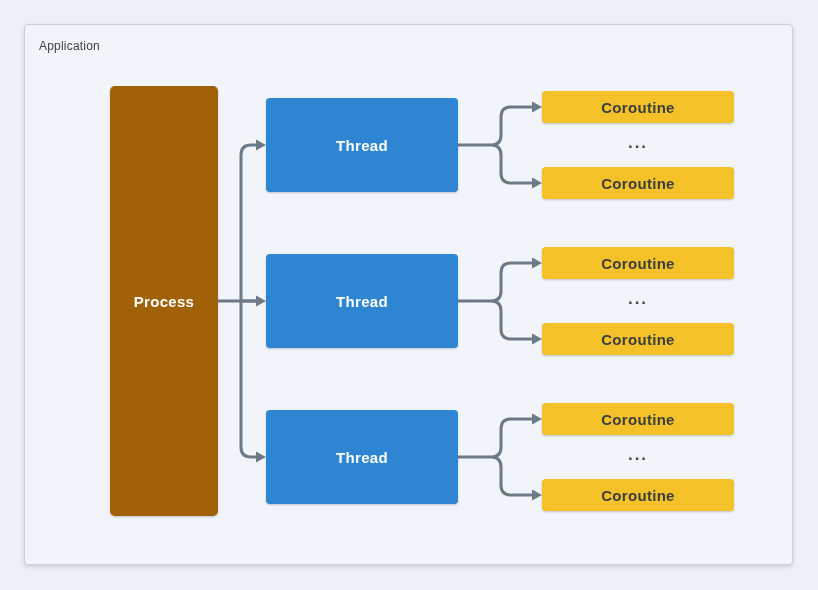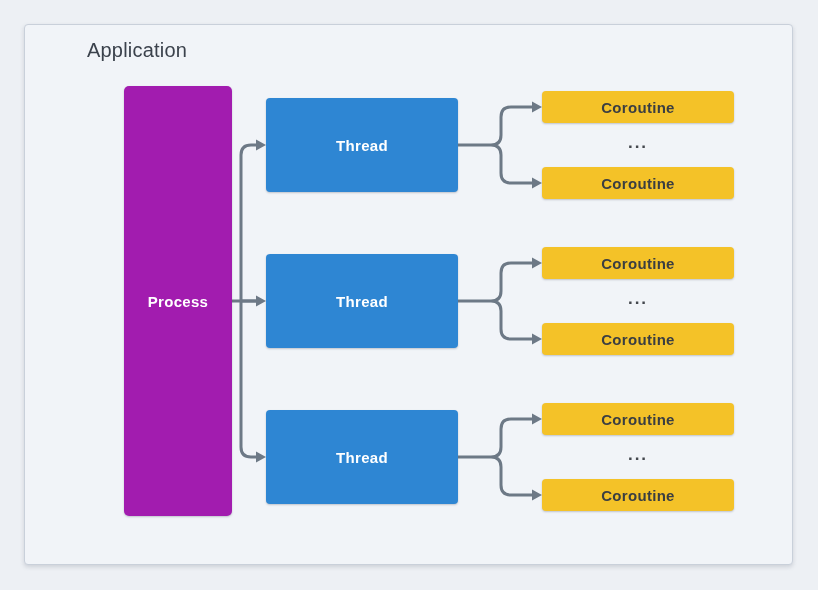--- a/index.html
+++ b/index.html
@@ -17,47 +17,46 @@
     width: 769px; height: 541px;
     background: #f1f4f8;
     border: 1px solid #c9d0da;
     border-radius: 4px;
     box-shadow: 0 2px 4px rgba(90,100,120,0.22);
   }
 
   .panel-title {
     position: absolute;
     left: 14px; top: 14px;
-    font-size: 20px;
+    font-size: 12px;
     font-weight: 500;
     color: #3b424c;
     letter-spacing: 0.2px;
-    margin-left: 48px;
   }
 
   .connectors {
     position: absolute;
     left: 0; top: 0;
     width: 769px; height: 541px;
   }
 
   .box {
     position: absolute;
     display: flex;
     align-items: center;
     justify-content: center;
     font-size: 15px;
     font-weight: 700;
     letter-spacing: 0.3px;
     box-shadow: 0 1px 2px rgba(60,70,90,0.28);
   }
   .process-box {
-    left: 99px; top: 61px;
+    left: 85px; top: 61px;
     width: 108px; height: 430px;
-    background: #a21caf;
+    background: #a16207;
     color: #ffffff;
     border-radius: 5px;
   }
   .thread-box {
     left: 241px;
     width: 192px; height: 94px;
     background: #2e86d3;
     color: #ffffff;
     border-radius: 4px;
   }

